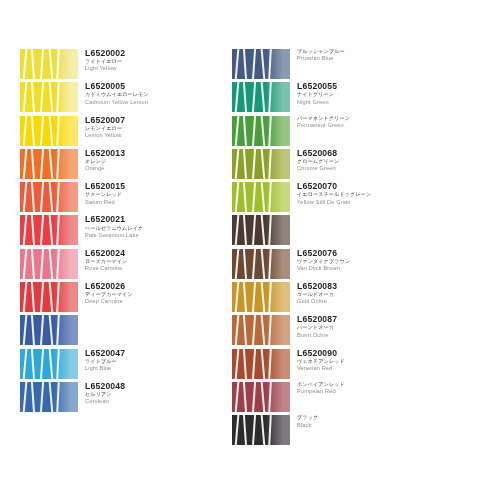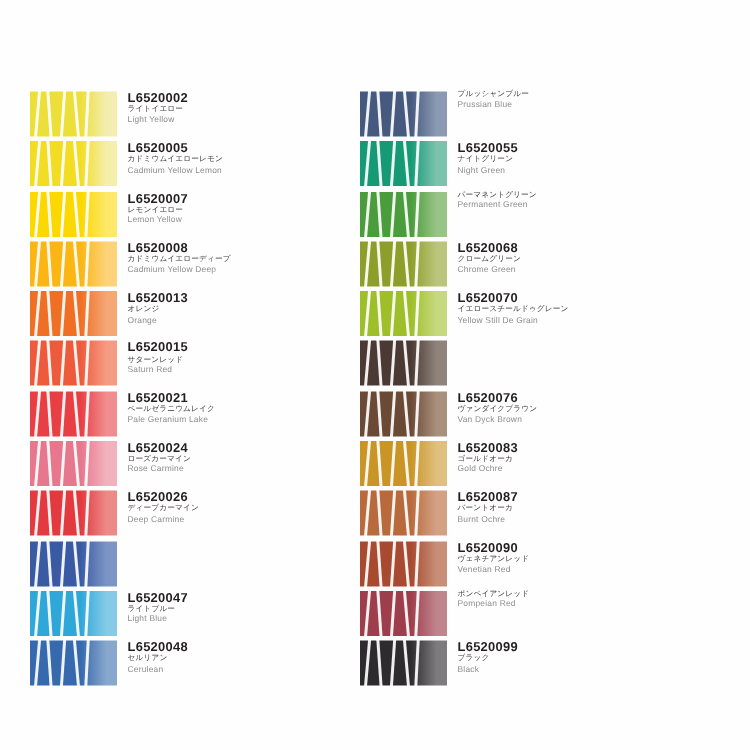--- a/index.html
+++ b/index.html
@@ -10,24 +10,24 @@
     overflow:hidden;
   }
   #page{
     position:relative;
     width:500px;height:500px;
     background:#fefefe;
     box-sizing:border-box;
   }
   .columns{
     position:absolute;
-    left:20px;top:60px;
+    left:20px;top:48px;
     width:460px;
     display:flex;
-    gap:24px;
+    gap:16px;
   }
   .column{
     width:196px;
     display:flex;
     flex-direction:column;
   }
   .row{
     display:flex;
     align-items:flex-start;
     height:33.3px;
@@ -139,37 +139,20 @@
             </div>
           </div>
           <div class="info">
             <div class="code">L6520007</div>
             <div class="jp">レモンイエロー</div>
             <div class="en">Lemon Yellow</div>
           </div>
         </div>
         <div class="row">
           <div class="swatch">
-            <div class="wash" style="background: linear-gradient(90deg, rgb(251, 182, 20) 0%, rgb(251, 182, 20) 58%, rgb(253, 211, 122) 88%, rgb(253, 211, 122) 100%);"></div>
-            <div class="strokes">
-              <i style="left: 4px; width: 2.1px; transform: skewX(-5deg);"></i>
-              <i style="left: 12px; width: 2.4px; transform: skewX(4deg);"></i>
-              <i style="left: 21px; width: 2px; transform: skewX(-4deg);"></i>
-              <i style="left: 30px; width: 2.3px; transform: skewX(5deg);"></i>
-              <i style="left: 37px; width: 1.6px; transform: skewX(-3deg);"></i>
-            </div>
-          </div>
-          <div class="info">
-            <div class="code">L6520008</div>
-            <div class="jp">カドミウムイエローディープ</div>
-            <div class="en">Cadmium Yellow Deep</div>
-          </div>
-        </div>
-        <div class="row">
-          <div class="swatch">
             <div class="wash" style="background: linear-gradient(90deg, rgb(239, 112, 36) 0%, rgb(239, 112, 36) 58%, rgb(245, 167, 118) 88%, rgb(245, 167, 118) 100%);"></div>
             <div class="strokes">
               <i style="left: 4px; width: 2.1px; transform: skewX(-5deg);"></i>
               <i style="left: 12px; width: 2.4px; transform: skewX(4deg);"></i>
               <i style="left: 21px; width: 2px; transform: skewX(-4deg);"></i>
               <i style="left: 30px; width: 2.3px; transform: skewX(5deg);"></i>
               <i style="left: 37px; width: 1.6px; transform: skewX(-3deg);"></i>
             </div>
           </div>
           <div class="info">
@@ -478,20 +461,19 @@
             <div class="wash" style="background: linear-gradient(90deg, rgb(46, 43, 46) 0%, rgb(46, 43, 46) 58%, rgb(126, 123, 126) 88%, rgb(126, 123, 126) 100%);"></div>
             <div class="strokes">
               <i style="left: 4px; width: 2.1px; transform: skewX(-5deg);"></i>
               <i style="left: 12px; width: 2.4px; transform: skewX(4deg);"></i>
               <i style="left: 21px; width: 2px; transform: skewX(-4deg);"></i>
               <i style="left: 30px; width: 2.3px; transform: skewX(5deg);"></i>
               <i style="left: 37px; width: 1.6px; transform: skewX(-3deg);"></i>
             </div>
           </div>
           <div class="info">
-            <div class="code">L6520099</div>
             <div class="jp">ブラック</div>
             <div class="en">Black</div>
           </div>
         </div>
       </div>
   </div>
 </div>
 
 </body></html>

